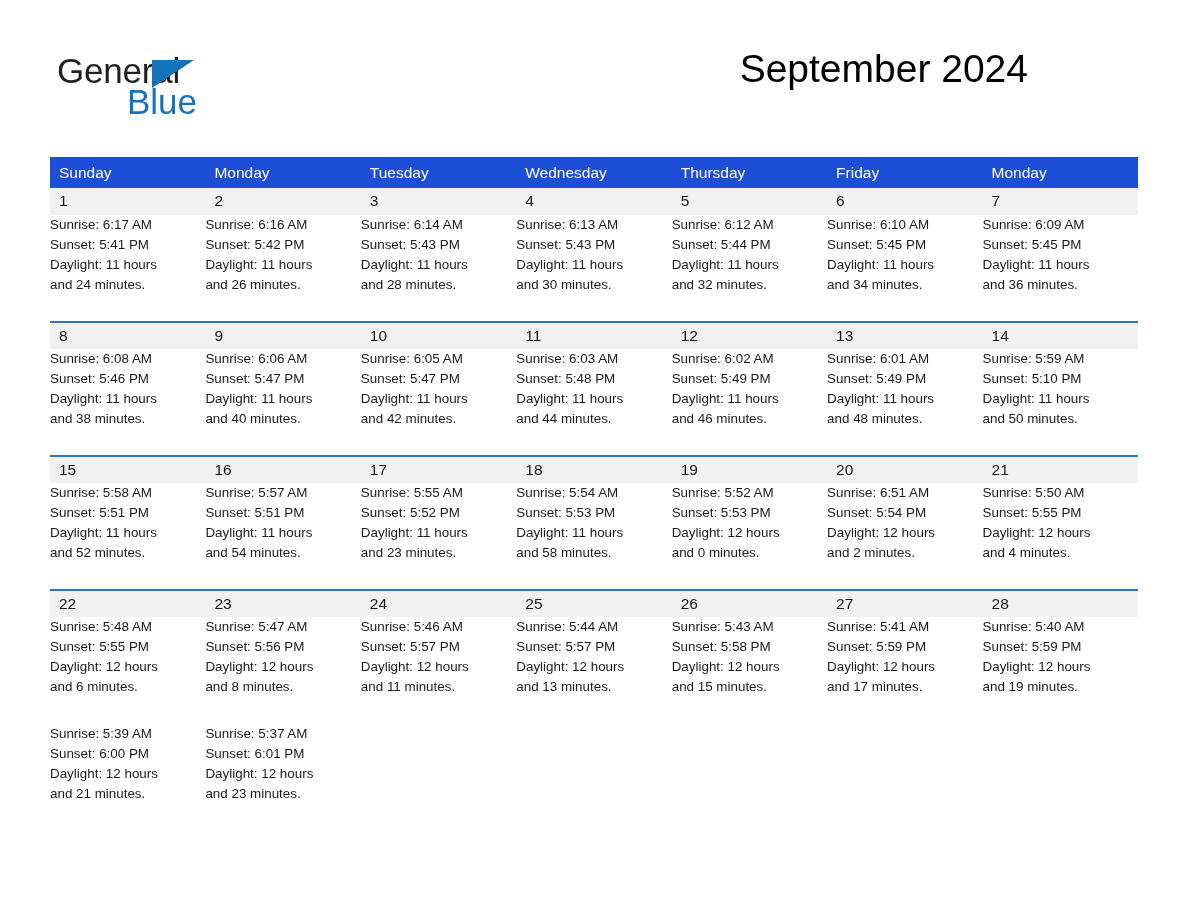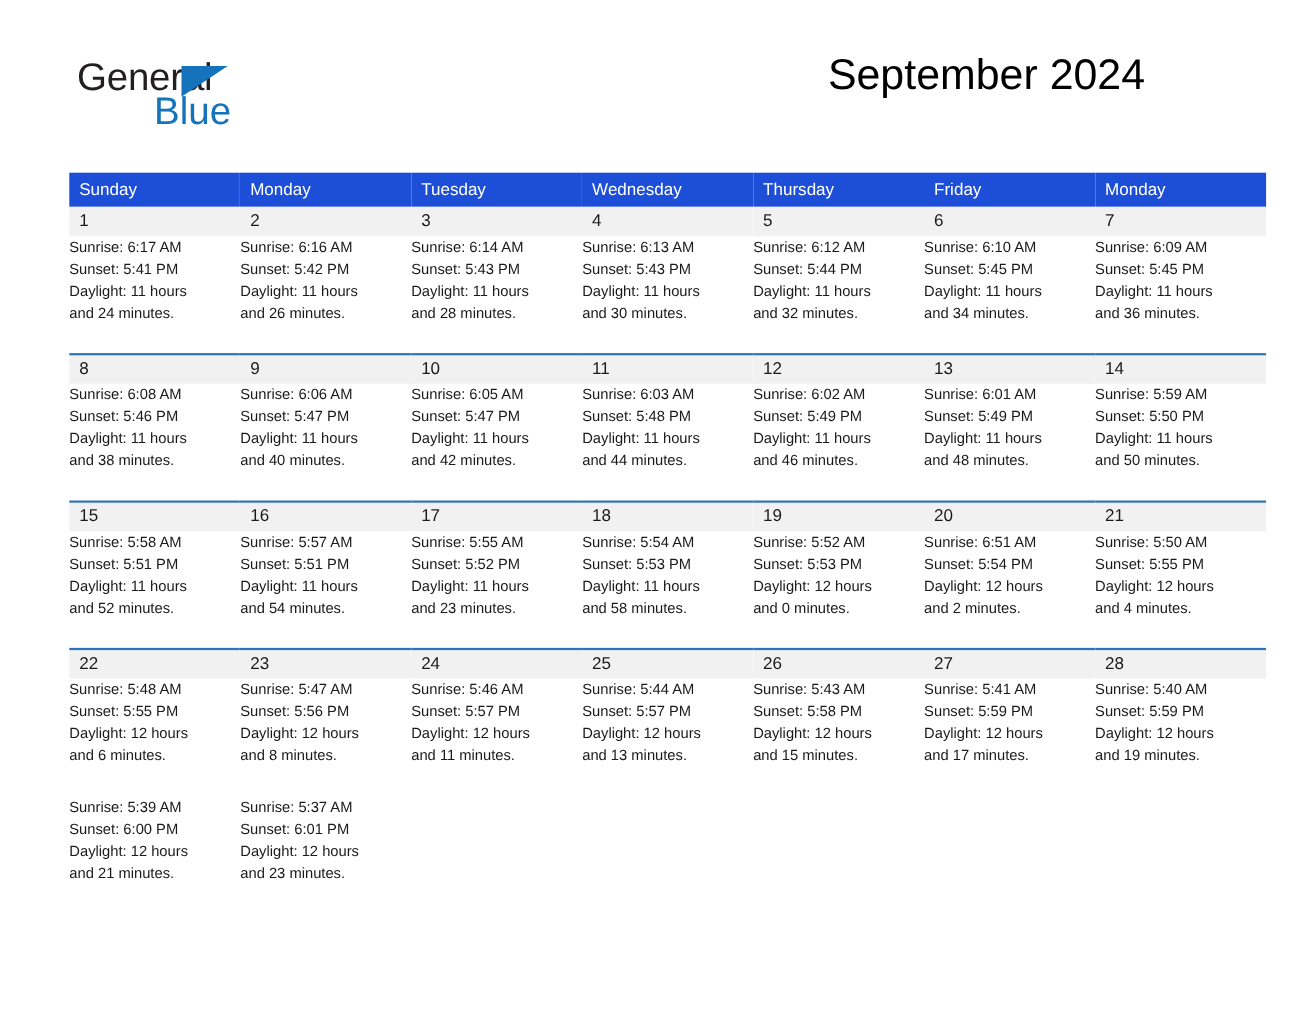--- a/index.html
+++ b/index.html
@@ -12,21 +12,20 @@
     height: 918px;
     font-family: "Liberation Sans", sans-serif;
     color: #000000;
     overflow: hidden;
   }
   .page {
     position: relative;
     width: 1080px;
     height: 918px;
     box-sizing: border-box;
-    margin-left: 13px;
   }
 
   
   .header {
     position: relative;
     height: 110px;
   }
   .logo {
     position: absolute;
     left: 57px;
@@ -298,21 +297,21 @@
           <span class="detail-line">and 46 minutes.</span>
         </td>
         <td class="detail-cell">
           <span class="detail-line">Sunrise: 6:01 AM</span>
           <span class="detail-line">Sunset: 5:49 PM</span>
           <span class="detail-line">Daylight: 11 hours</span>
           <span class="detail-line">and 48 minutes.</span>
         </td>
         <td class="detail-cell">
           <span class="detail-line">Sunrise: 5:59 AM</span>
-          <span class="detail-line">Sunset: 5:50 PM</span>
+          <span class="detail-line">Sunset: 5:10 PM</span>
           <span class="detail-line">Daylight: 11 hours</span>
           <span class="detail-line">and 50 minutes.</span>
         </td>
       </tr>
 
       <tr>
         <td class="datebar-cell">
             <span class="date-num">15</span>
           </td>
         <td class="datebar-cell">

